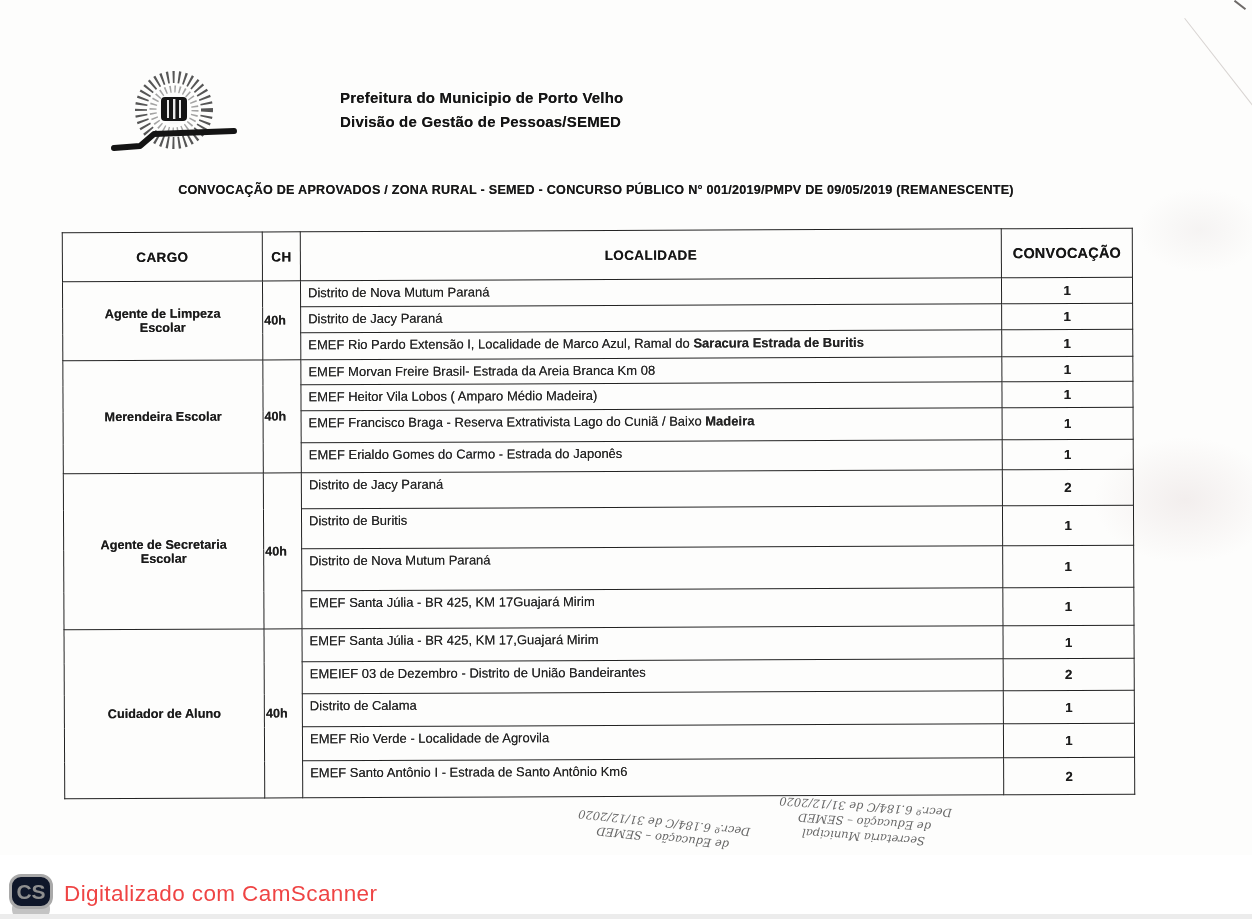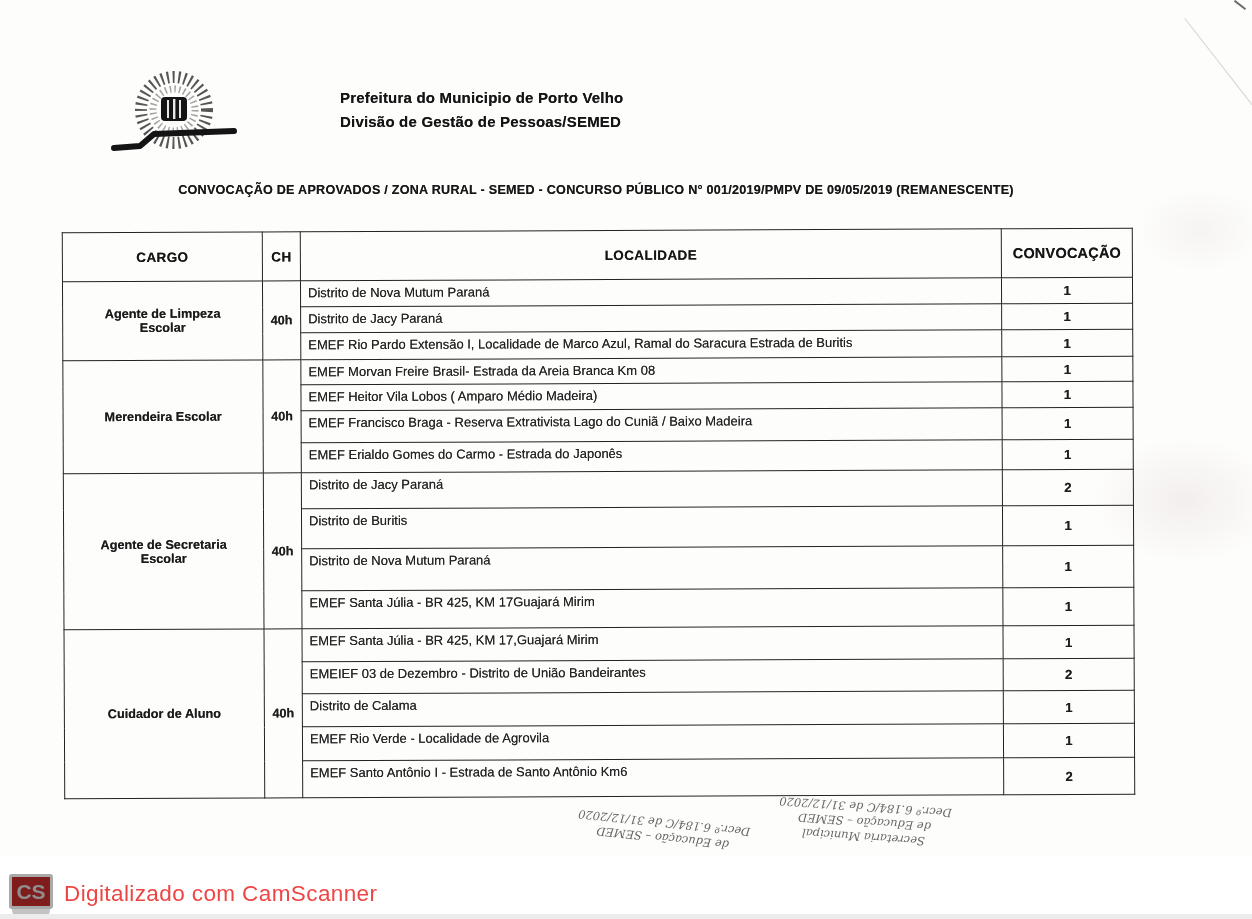--- a/index.html
+++ b/index.html
@@ -28,23 +28,23 @@
 
   
   #table-wrap { position:absolute; left:63px; top:230px; transform:rotate(-.25deg); }
   table { border-collapse:collapse; table-layout:fixed; width:1070px; }
   col.c-cargo { width:200px; } col.c-ch { width:38px; }
   col.c-loc { width:701px; }  col.c-conv { width:131px; }
   th, td { border:1.7px solid #232323; overflow:hidden; }
   th { height:46px; font-size:13.5px; letter-spacing:.4px; color:#151515; background:transparent; }
   th.conv-h { font-size:14.5px; letter-spacing:.2px; }
   td.cargo { font-weight:bold; font-size:12.7px; text-align:center; padding:0 24px; color:#1a1a1a; }
-  td.ch   { font-weight:bold; font-size:12.6px; text-align:center; padding:0 1px; }
+  td.ch   { font-weight:bold; font-size:12.6px; padding:0 1px; }
   td.loc  { font-size:13px; padding:4px 7px 0 7px; vertical-align:top; color:#232323; }
-  td.loc b { font-weight:normal;text-align:center; }
+  td.loc b { font-weight:bold;text-align:center; }
   td.num  { font-weight:bold; font-size:13.2px; text-align:center; }
 
   
   .stamp {
     position:absolute; font-family:"DejaVu Serif", serif; font-style:italic;
     color:#4c4c4c; text-align:center; line-height:15px; font-size:11.5px;
     opacity:.85; white-space:nowrap;
   }
   #stamp-left  { left:556px; top:815px; width:215px; transform:rotate(186deg); }
   #stamp-right { left:742px; top:799px; width:245px; transform:rotate(184deg); }
@@ -57,22 +57,22 @@
   #corner-tick {
     position:absolute; left:1233px; top:4px; width:14px; height:0;
     border-top:2.5px solid #6e6a68; transform:rotate(38deg);
   }
 
   
   #watermark-bar { position:absolute; left:0; bottom:0; width:1252px; height:64px; background:#ffffff; }
   #bottom-strip  { position:absolute; left:0; bottom:0; width:1252px; height:5px; background:#ececec; }
   #cs-icon { position:absolute; left:9px; top:19px; width:46px; }
   #cs-box {
-    width:38px; height:29px; border:3.5px solid #a9a9a9; border-radius:3px;
-    background:#7f1d1d; color:#8f8f8f; font-weight:bold; font-size:21px;
+    width:38px; height:29px; border:3.5px solid #a9a9a9; border-radius:12px;
+    background:#0f172a; color:#8f8f8f; font-weight:bold; font-size:21px;
     text-align:center; line-height:29px; position:relative; z-index:2;
   }
   #cs-tab { width:38px; height:15px; background:#c3c3c3; border-radius:4px 4px 9px 9px; margin:-5px 0 0 3px; }
   #wm-text {
     position:absolute; left:64px; top:26px; font-size:22.5px; color:#ef4444; letter-spacing:.4px;
   }
 </style>
 </head>
 <body>
 

